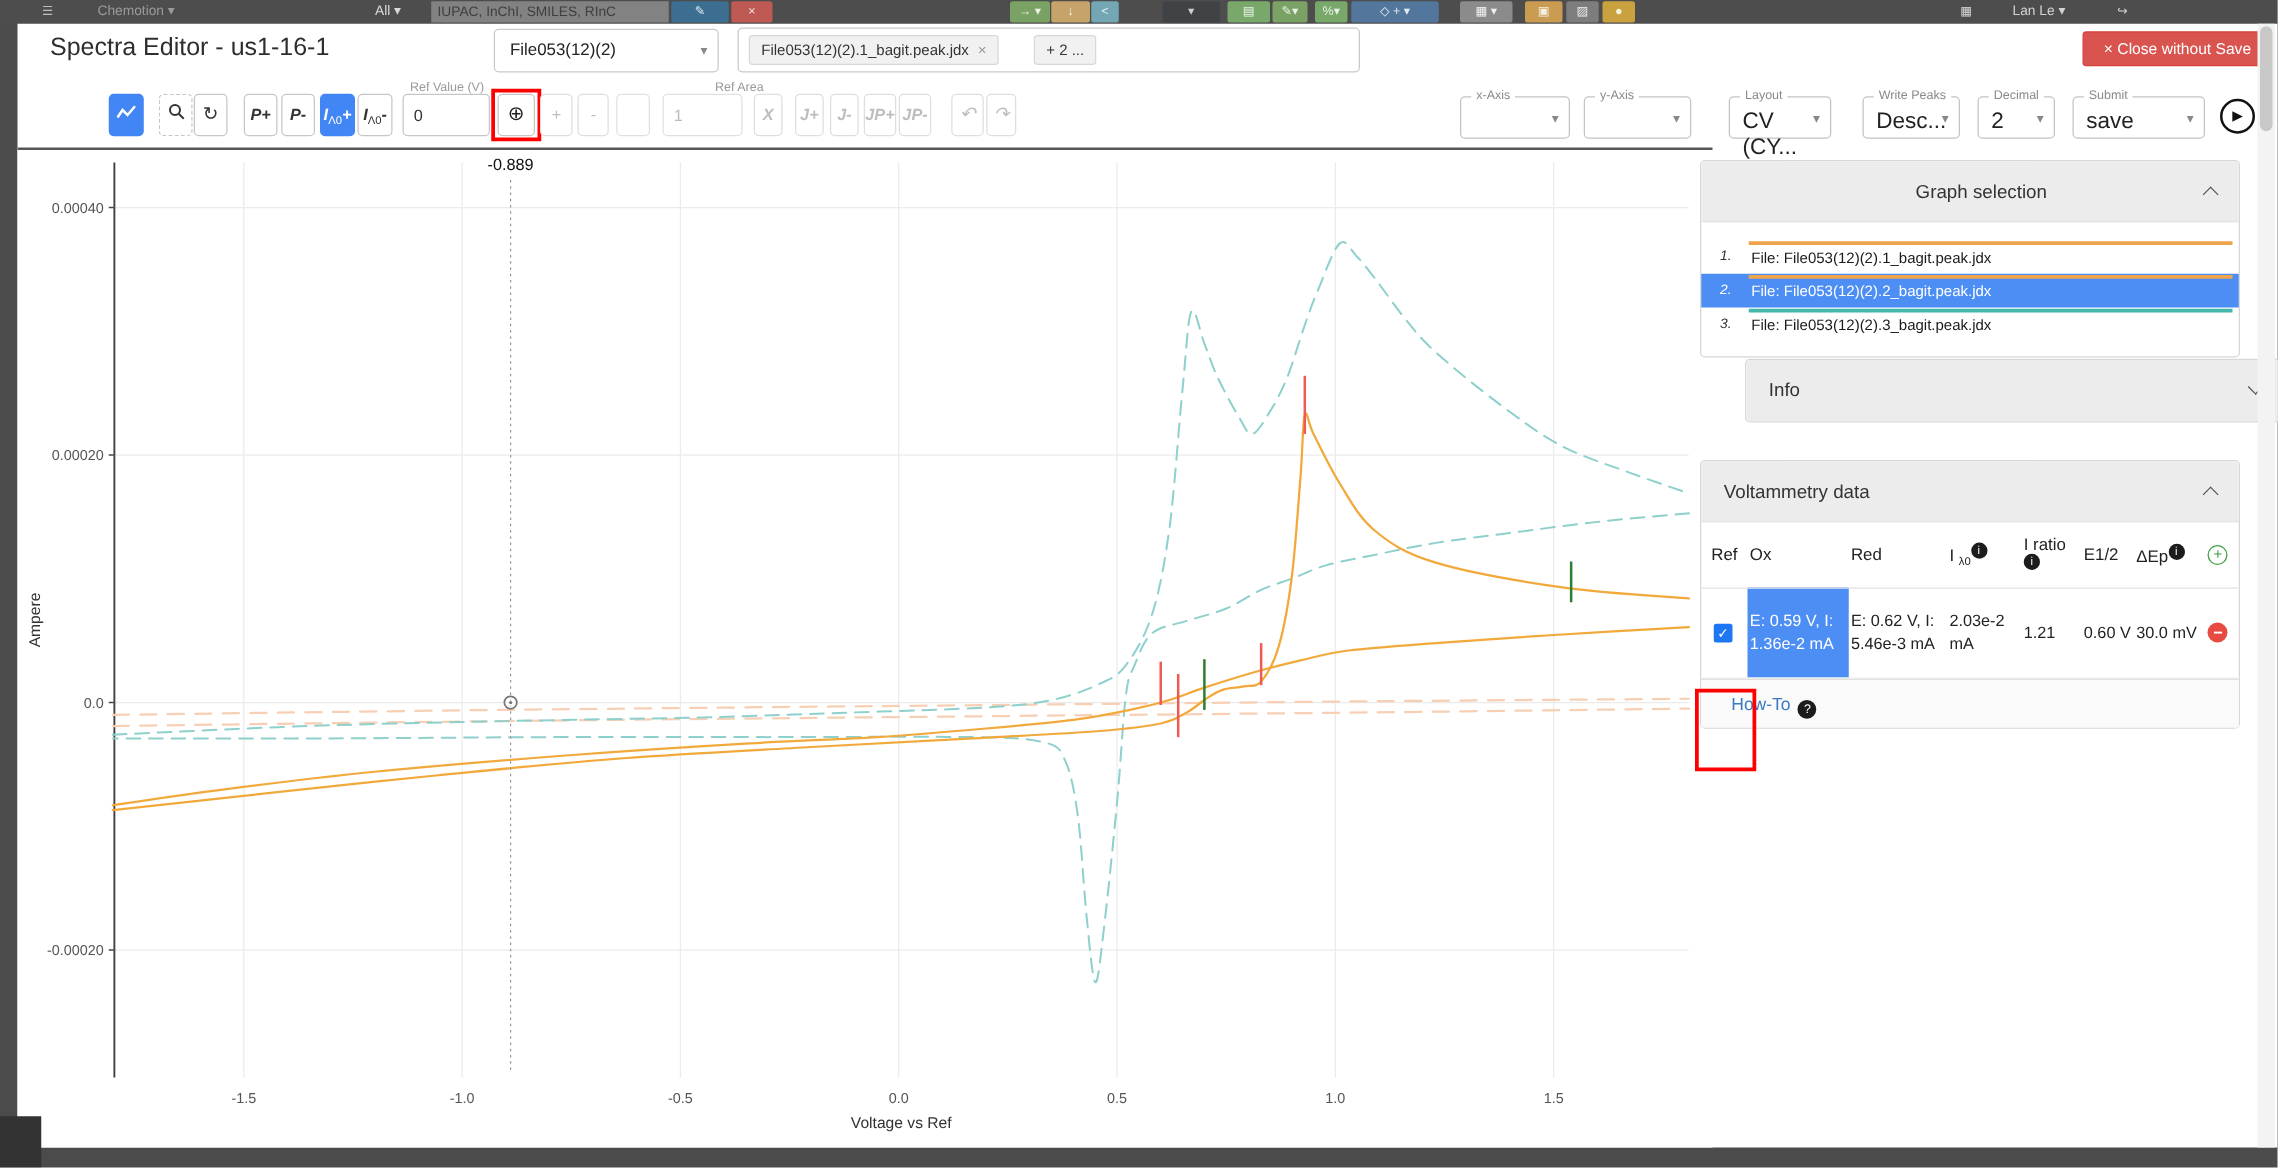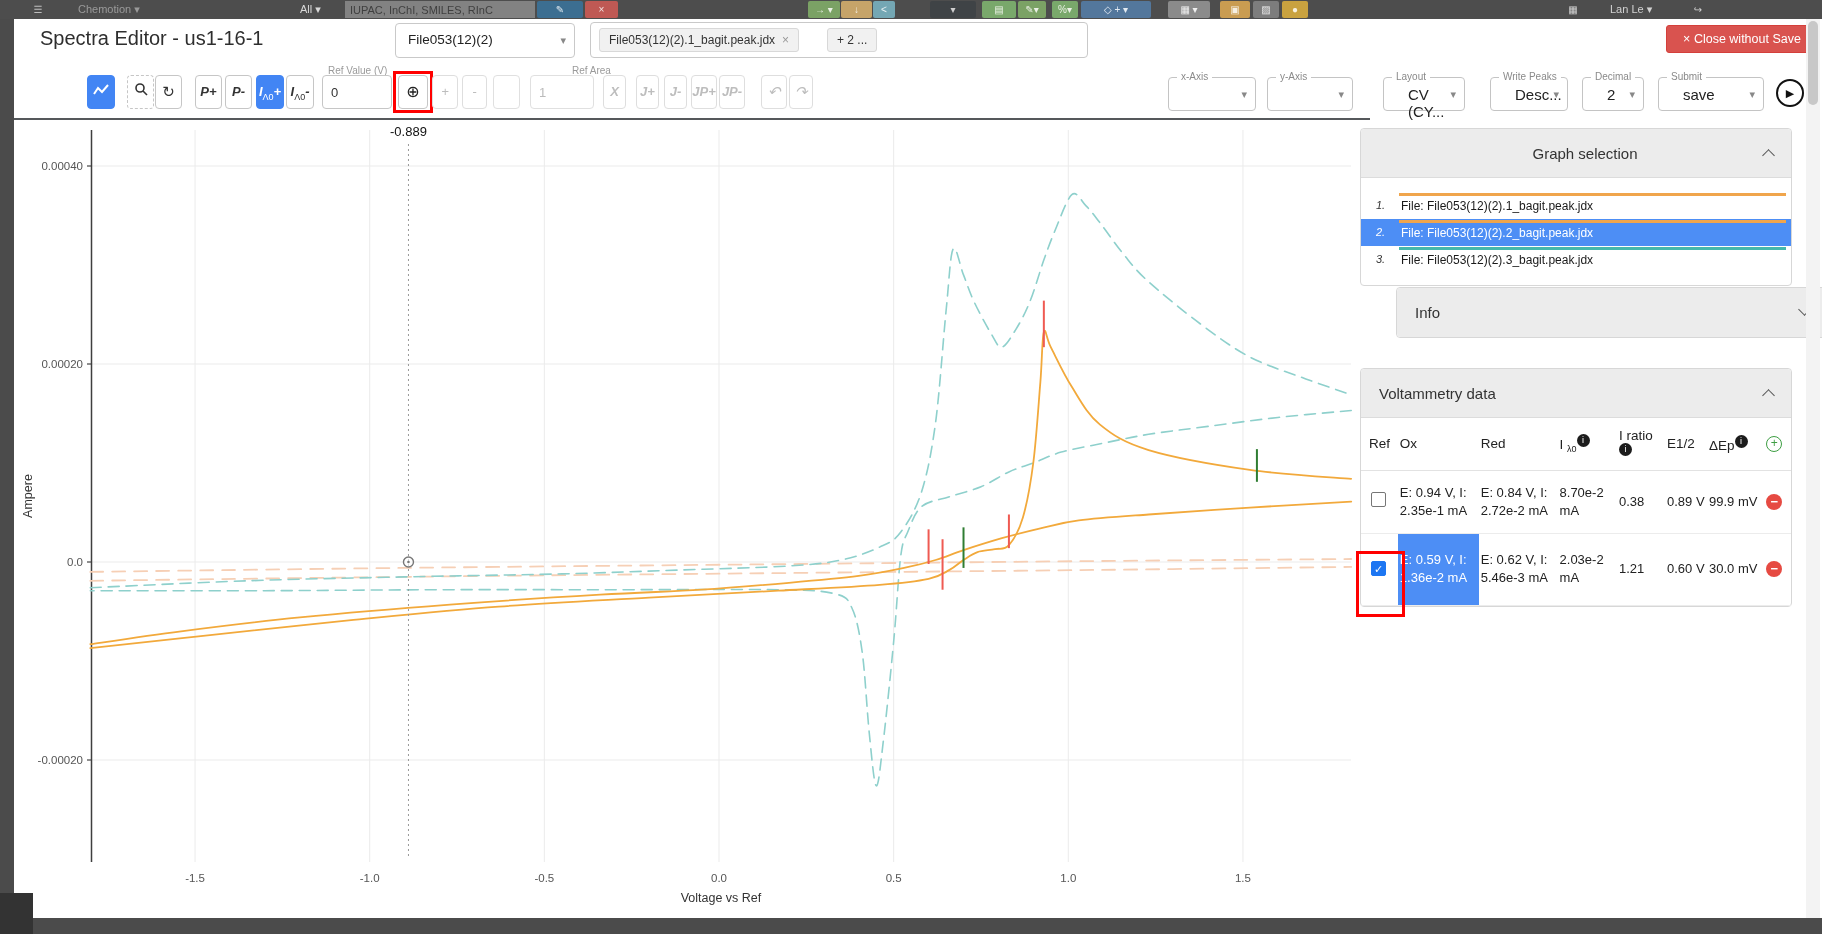--- a/index.html
+++ b/index.html
@@ -33,21 +33,21 @@
   .btn.sel { background:#4285f4; border-color:#4285f4; color:#fff; }
   .btn.dis { color:#bdbdbd; border-color:#dedede; font-style:italic; }
   .btn i { font-style:italic; font-weight:bold; }
   .btn sub { font-size:9px; }
   .tlabel { position:absolute; top:46px; font-size:10px; color:#9a9a9a; }
   .tinput { position:absolute; top:56px; height:34px; border:1px solid #c6c6c6; border-radius:4px; font-size:13px;
             color:#333; padding:0 8px; font-family:"Liberation Sans",sans-serif; }
   .tinput.dis { border-color:#e0e0e0; color:#bbb; }
   .mui { position:absolute; top:58px; height:34px; border:1px solid #c4c4c4; border-radius:4px; background:#fff; }
   .mui > label { position:absolute; top:-7px; left:8px; background:#fff; padding:0 4px; font-size:10px; color:#8a8a8a; }
-  .mui .val { position:absolute; left:24px; top:8px; font-size:15px; color:#222; }
+  .mui .val { position:absolute; left:10px; top:8px; font-size:18px; color:#222; }
   #redbox1 { position:absolute; left:379px; top:52px; width:40px; height:42px; border:3px solid #ff0000; }
   #locbtn { position:absolute; left:384px; top:56px; width:30px; height:34px; border:1px solid #c6c6c6; border-radius:4px;
             text-align:center; line-height:32px; font-size:16px; color:#222; background:#fff; }
   #playbtn { position:absolute; left:1762px; top:60px; width:28px; height:28px; border:2px solid #111; border-radius:50%;
              text-align:center; line-height:24px; font-size:11px; color:#111; }
 
   
   #chartcard { position:absolute; left:0px; top:99px; width:1356px; height:800px; border-top:2px solid #55585b; background:#fff; }
   #chartsvg { position:absolute; left:0; top:0; }
 
@@ -287,42 +287,35 @@
           <th>Ox</th>
           <th>Red</th>
           <th><span>I</span> <sub style="font-size:9px;">λ0</sub><span class="infoi">i</span></th>
           <th><span>I ratio</span> <span class="infoi">i</span></th>
           <th>E1/2</th>
           <th><span>ΔEp</span><span class="infoi">i</span></th>
           <th><span class="plusi">+</span></th>
         </tr>
       </thead>
       <tbody id="vrows">
-          <tr style="height: 63px;">
-            <td style="padding-left:10px;"><span class="cbox"></span></td>
-            <td>E: 0.94 V, I: 2.35e-1 mA</td>
-            <td>E: 0.84 V, I: 2.72e-2 mA</td>
-            <td>8.70e-2 mA</td>
-            <td>0.38</td>
-            <td>0.89 V</td>
-            <td>99.9 mV</td>
-            <td><span class="minusi">−</span></td>
-          </tr>
           <tr style="height: 72px;">
             <td style="padding-left:10px;"><span class="cbox on">✓</span></td>
             <td class="oxsel">E: 0.59 V, I: 1.36e-2 mA</td>
             <td>E: 0.62 V, I: 5.46e-3 mA</td>
             <td>2.03e-2 mA</td>
             <td>1.21</td>
             <td>0.60 V</td>
             <td>30.0 mV</td>
             <td><span class="minusi">−</span></td>
           </tr>
         </tbody>
     </table>
+    <div id="howto">
+      <a href="#">How-To</a><span class="qicon">?</span>
+    </div>
   </div>
 
   <div id="redbox2"></div>
   <div id="sbar">
       <div id="sthumb"></div>
     </div>
 </div>
 
 <div id="blbox"></div>
 

